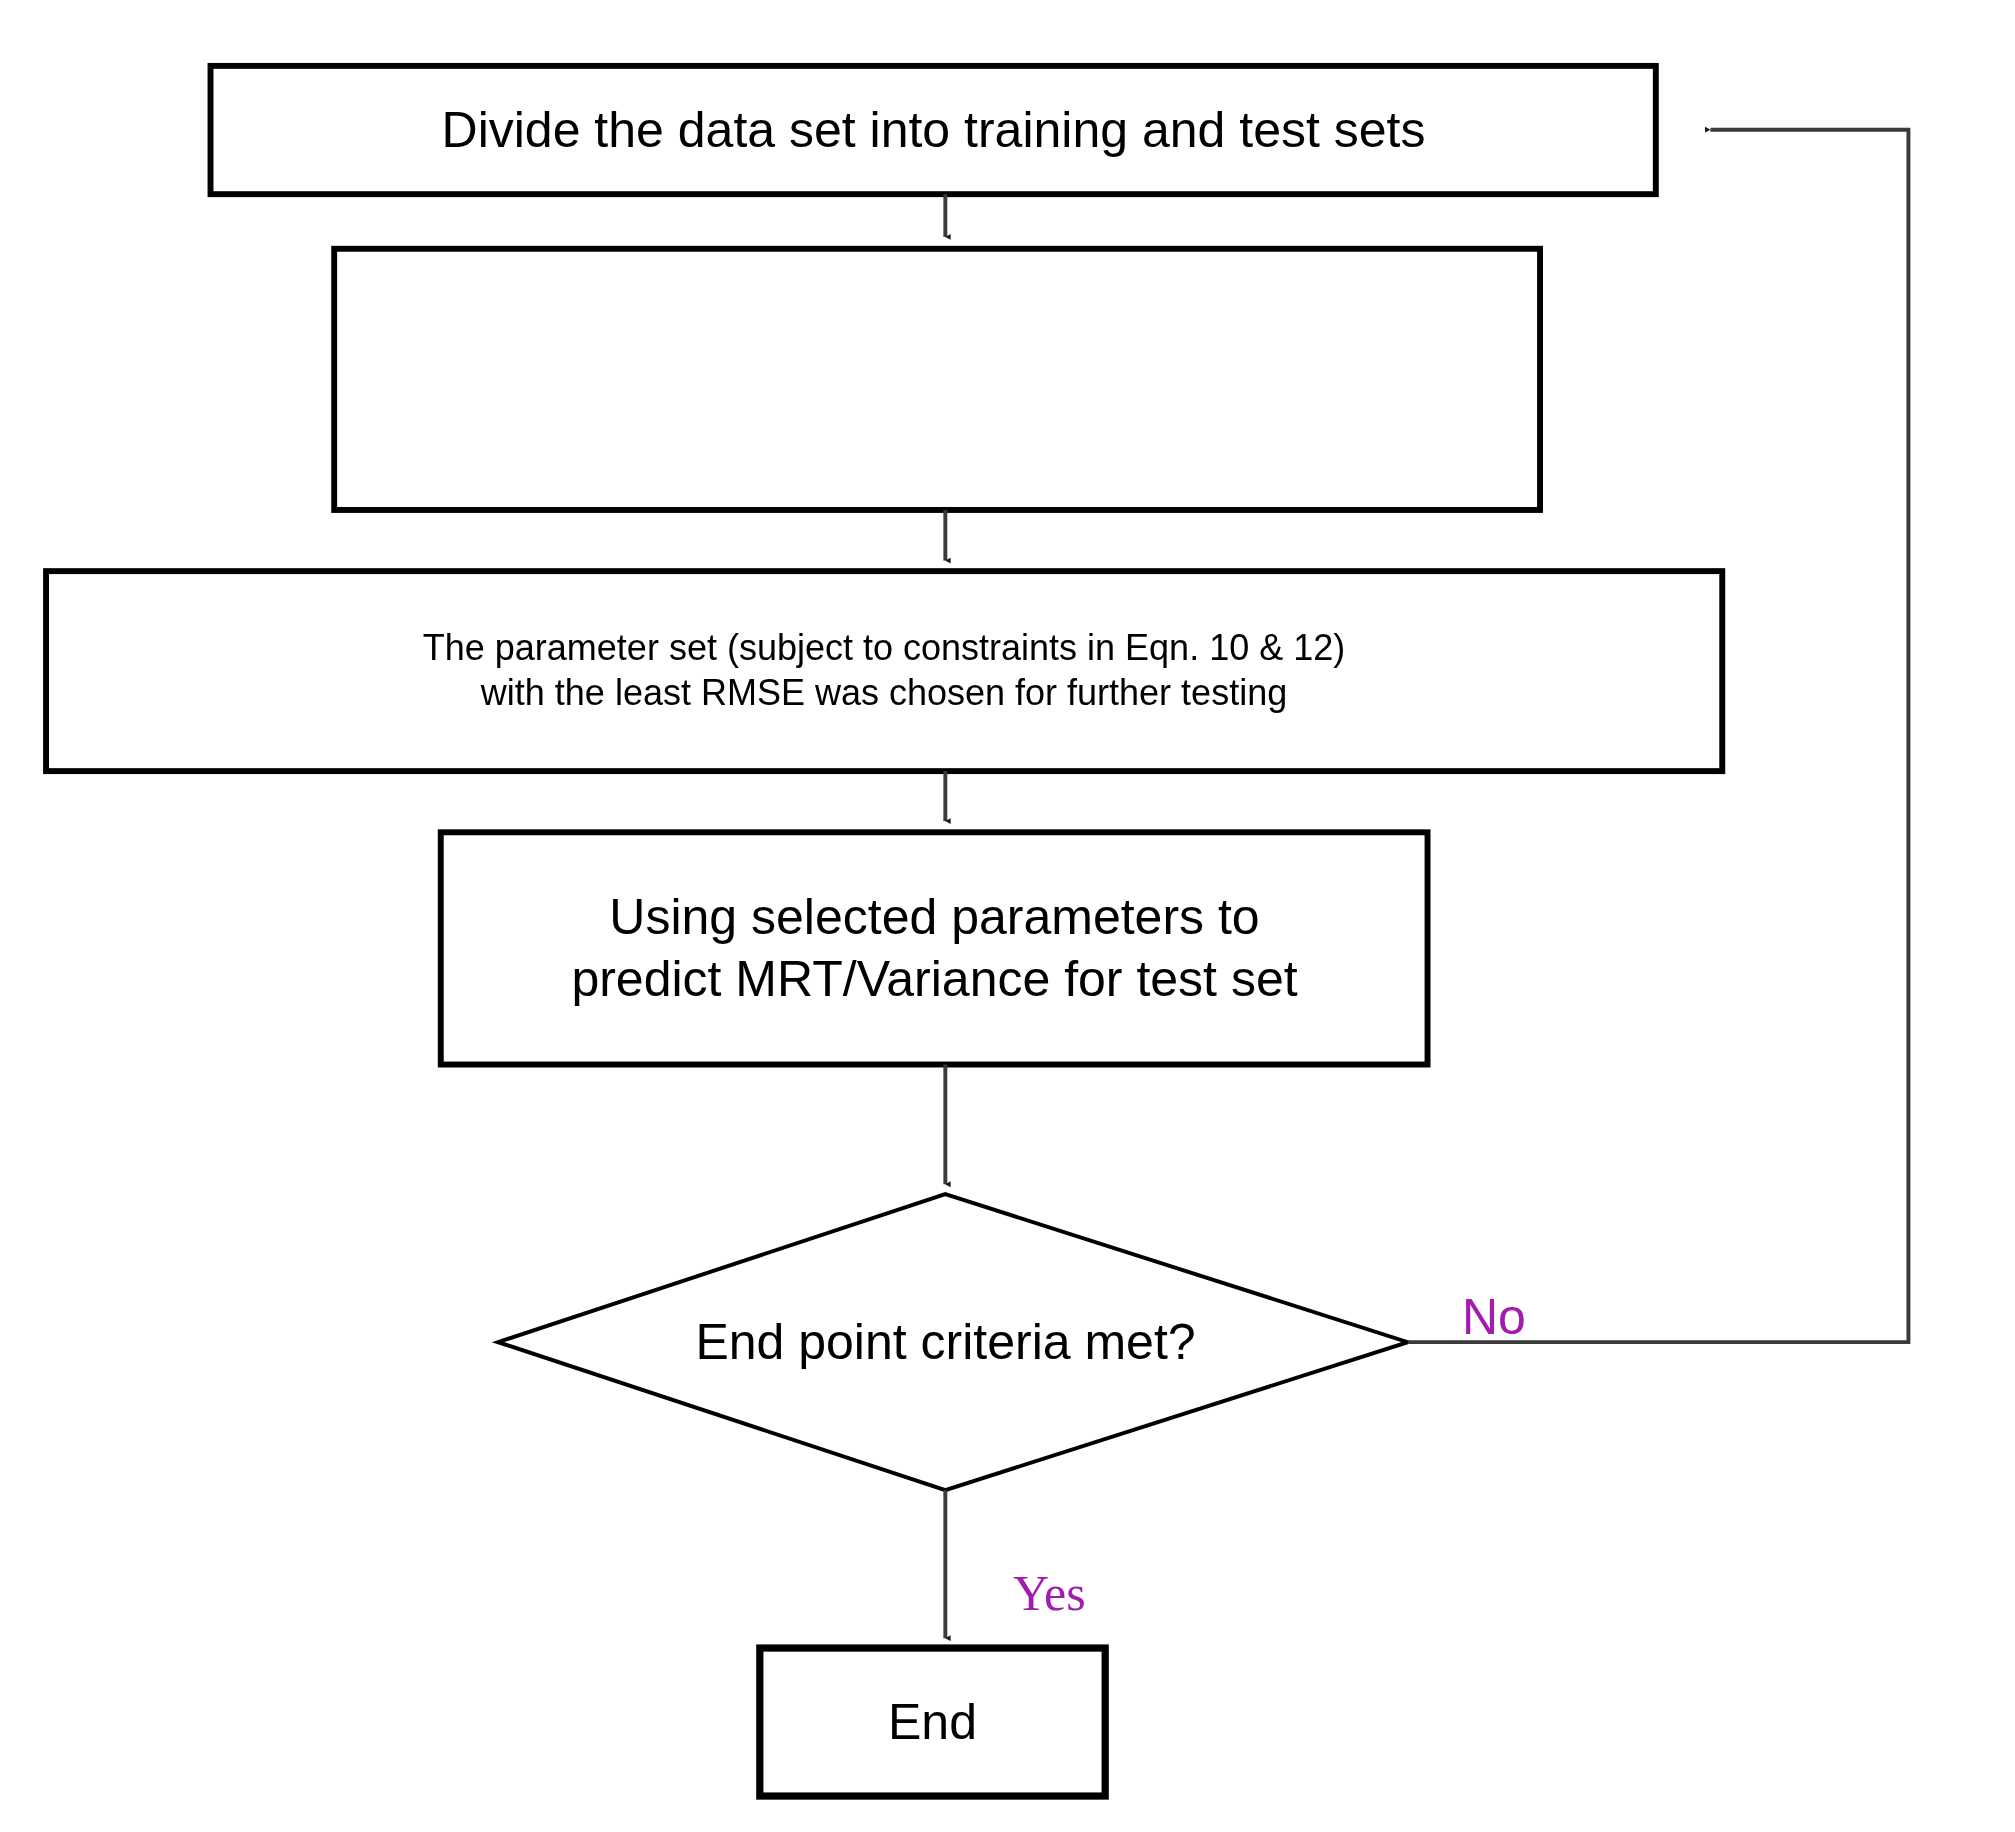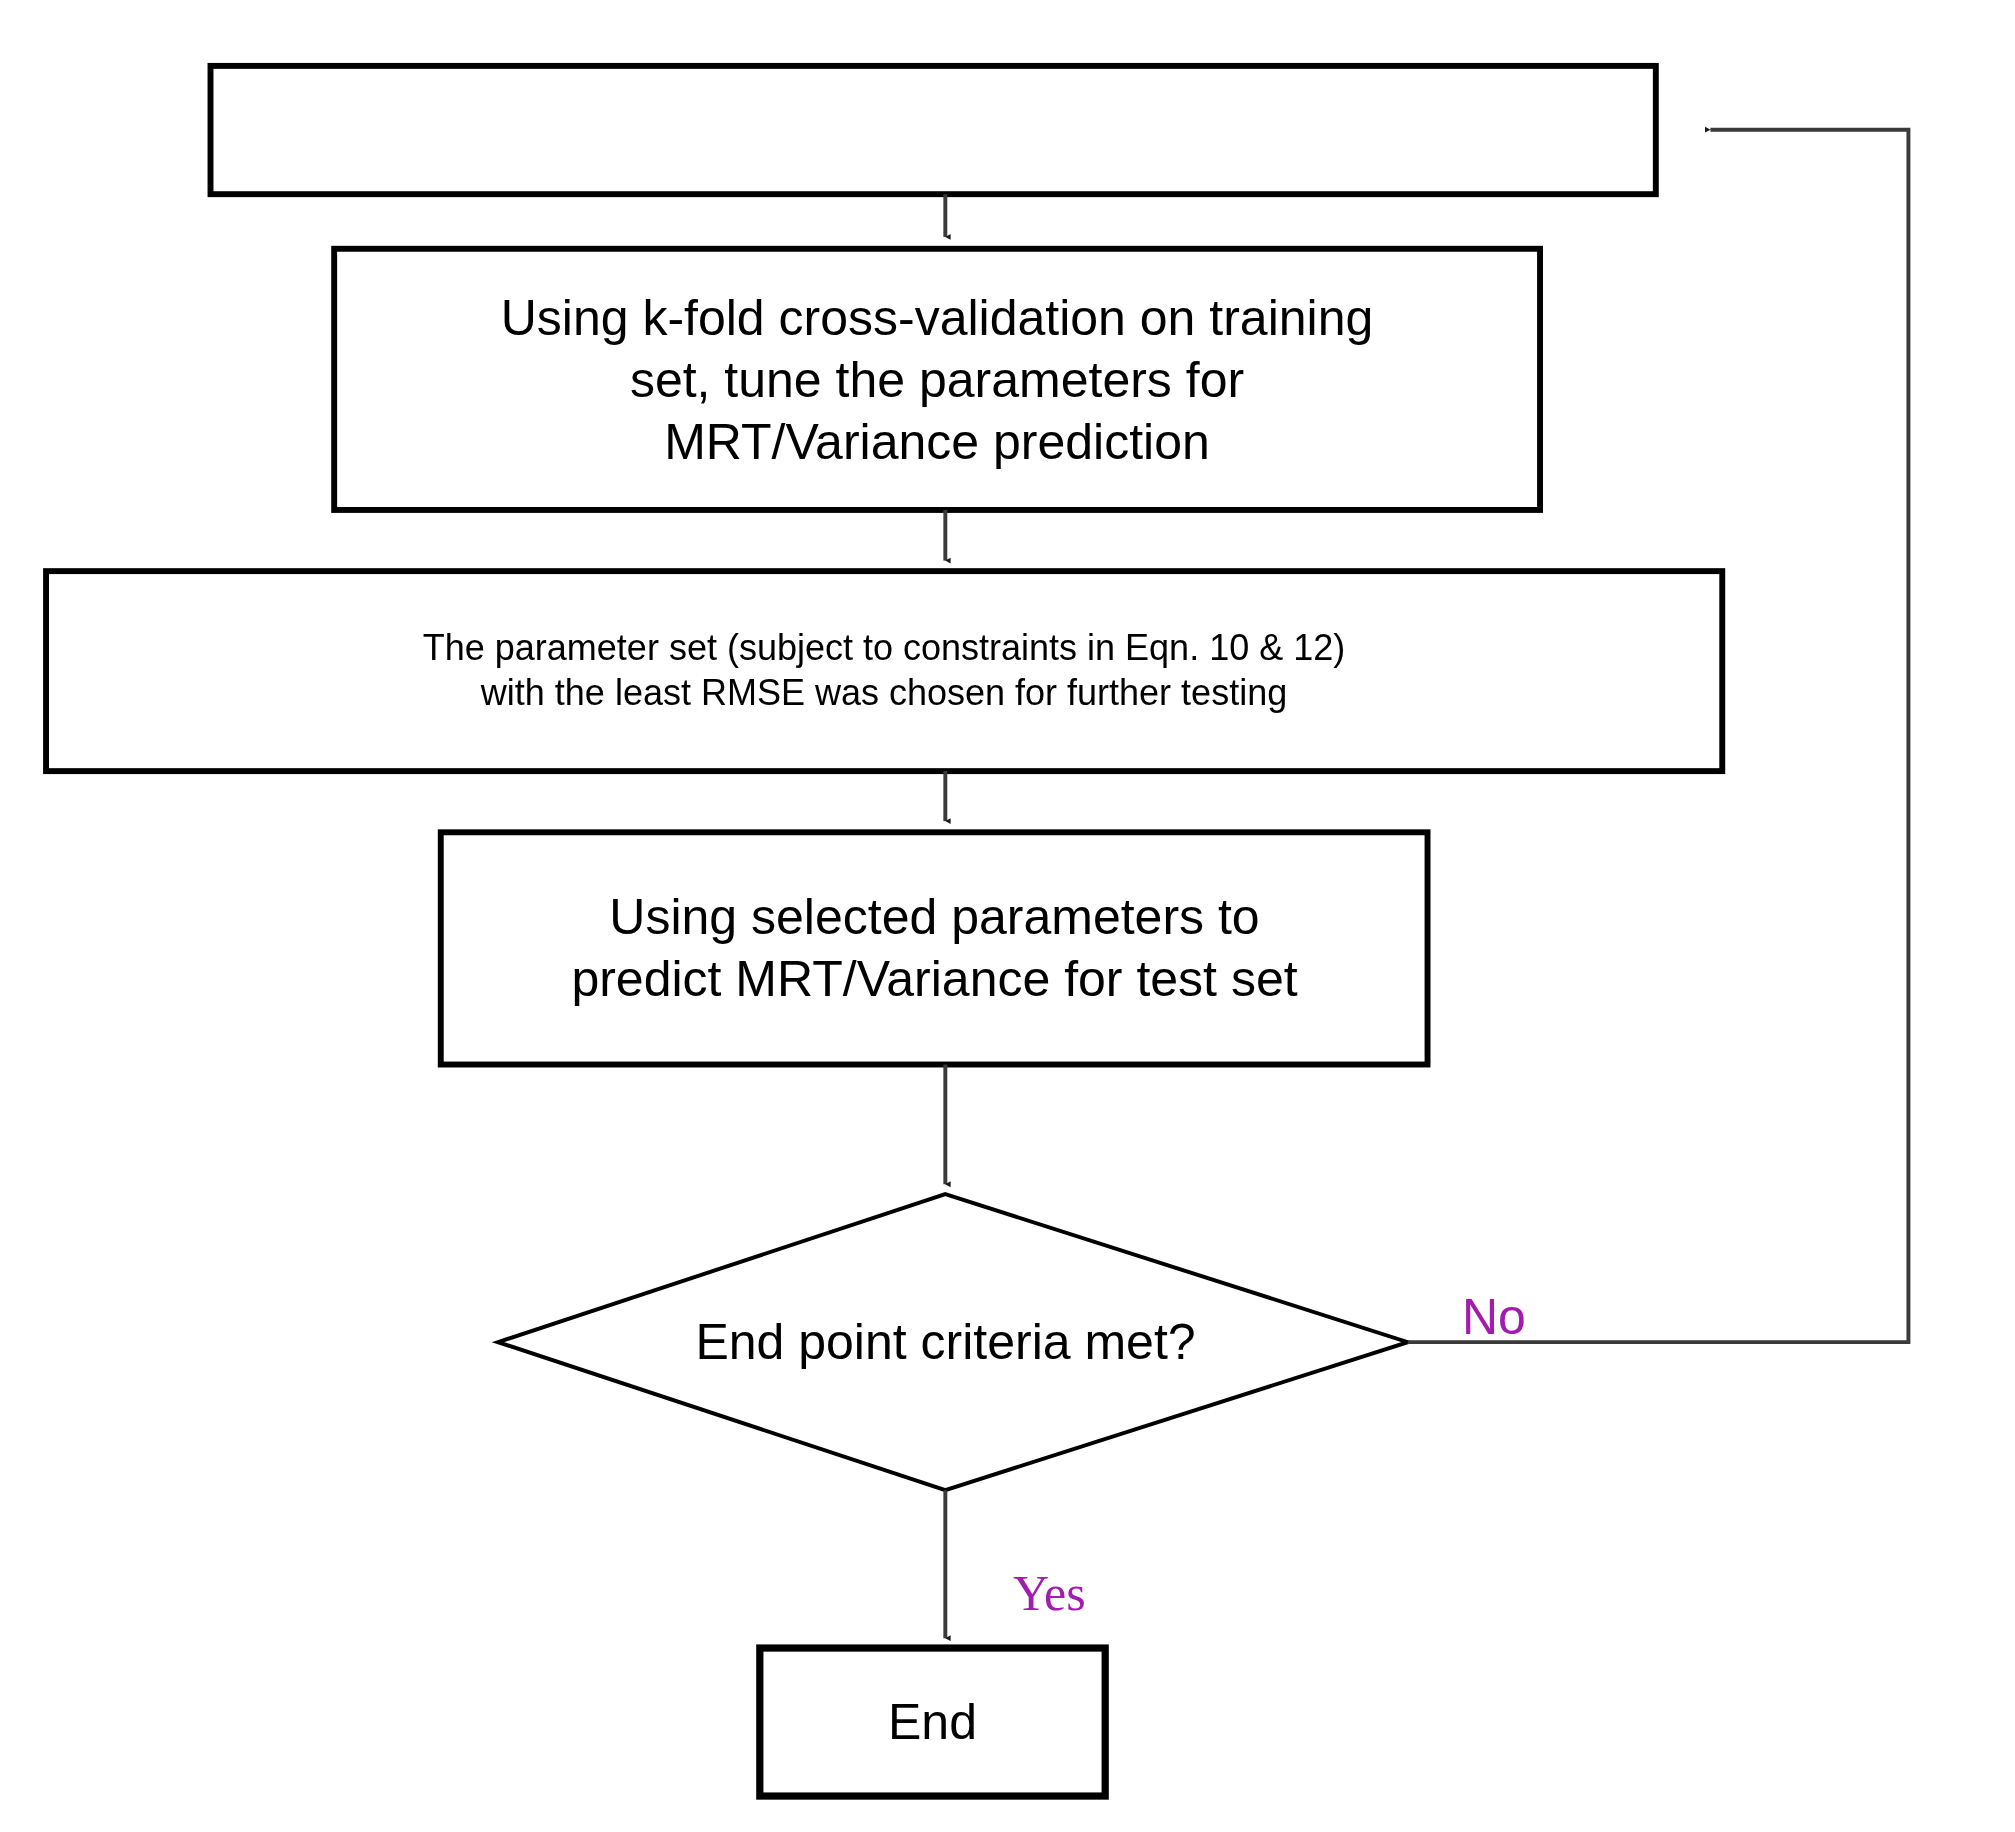--- a/index.html
+++ b/index.html
@@ -120,24 +120,22 @@
 
     <line x1="1437" y1="1172" x2="1437" y2="1248" stroke="#3a3a3a" stroke-width="6" marker-end="url(#arrow-down)"></line>
 
     <line x1="1437" y1="1618" x2="1437" y2="1800" stroke="#3a3a3a" stroke-width="6" marker-end="url(#arrow-down)"></line>
 
     <line x1="1437" y1="2265" x2="1437" y2="2490" stroke="#3a3a3a" stroke-width="6" marker-end="url(#arrow-down)"></line>
 
     <path d="M2140,2040 L2901,2040 L2901,197 L2600,197" fill="none" stroke="#3a3a3a" stroke-width="6" marker-end="url(#arrow-left)"></path>
   </svg>
 
+  <div class="node-text" id="box-divide-text">Divide the data set into training and test sets</div>
 
-  <div class="node-text" id="box-kfold-text">Using k-fold cross-validation on training
-set, tune the parameters for
-MRT/Variance prediction</div>
 
   <div class="node-text" id="box-paramset-text">The parameter set (subject to constraints in Eqn. 10 &amp; 12)
 with the least RMSE was chosen for further testing</div>
 
   <div class="node-text" id="box-predict-text">Using selected parameters to
 predict MRT/Variance for  test set</div>
 
   <div class="node-text" id="diamond-text">End point criteria met?</div>
 
   <div class="node-text" id="box-end-text">End</div>

